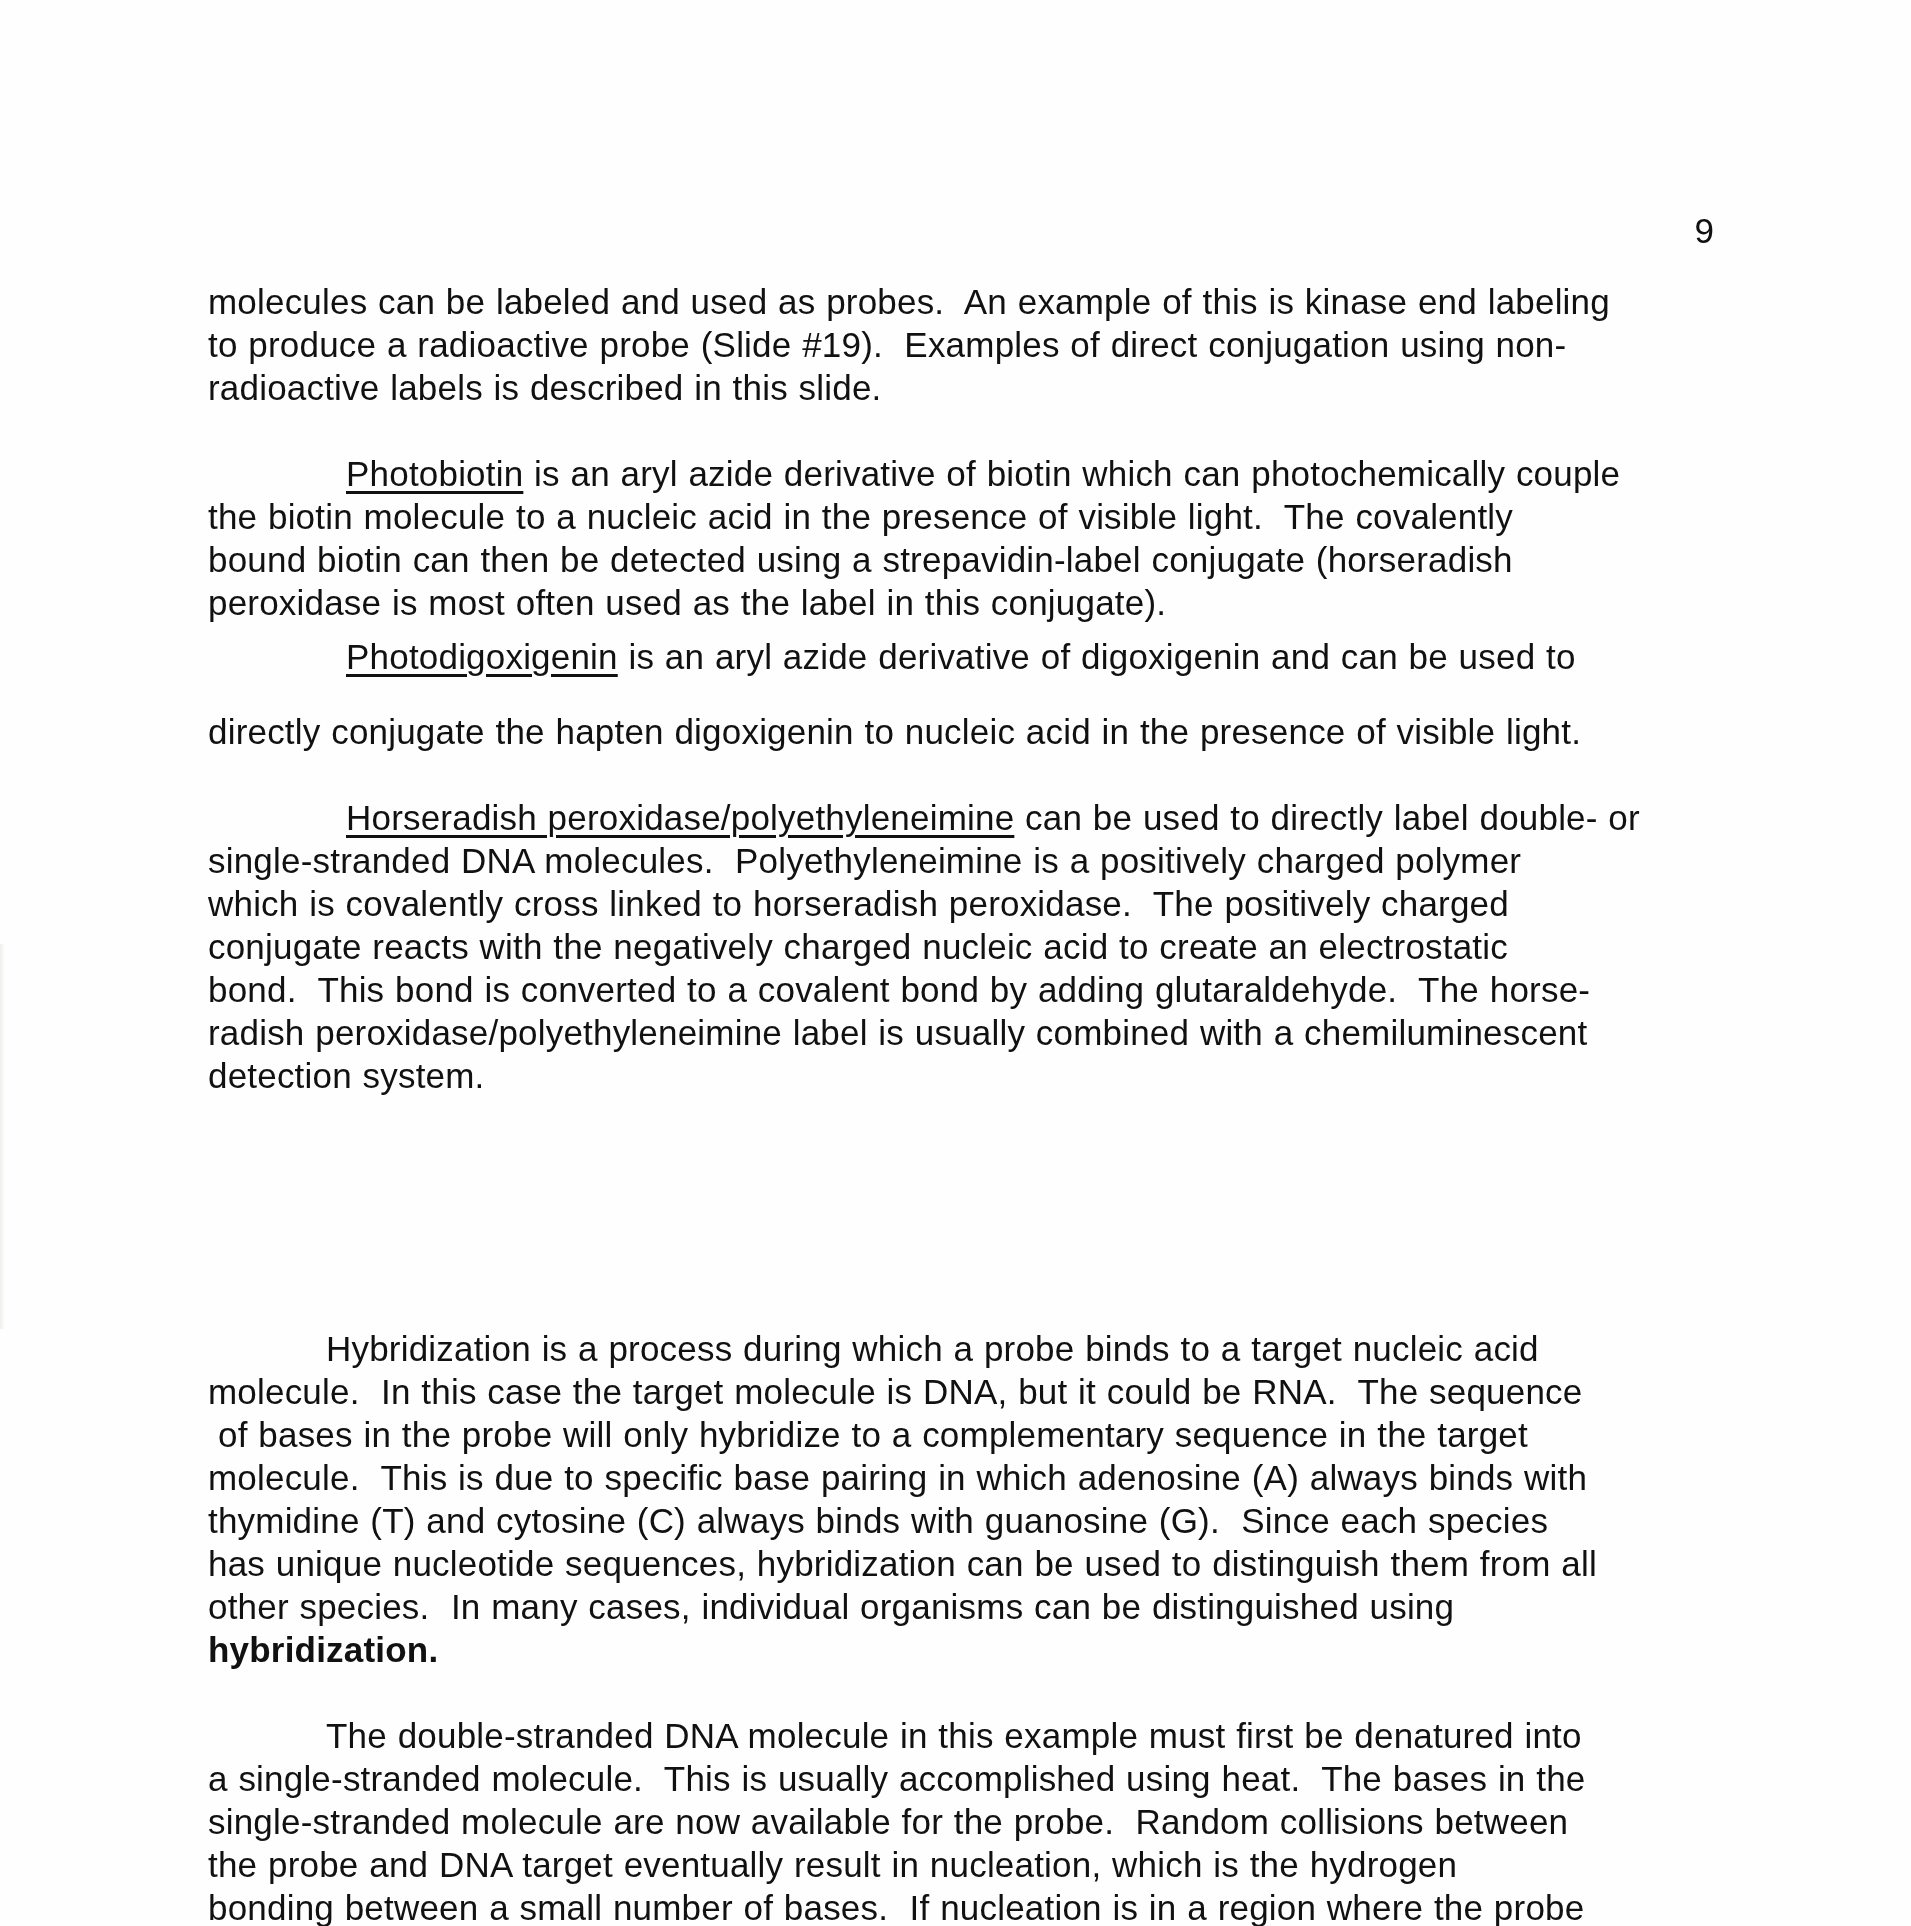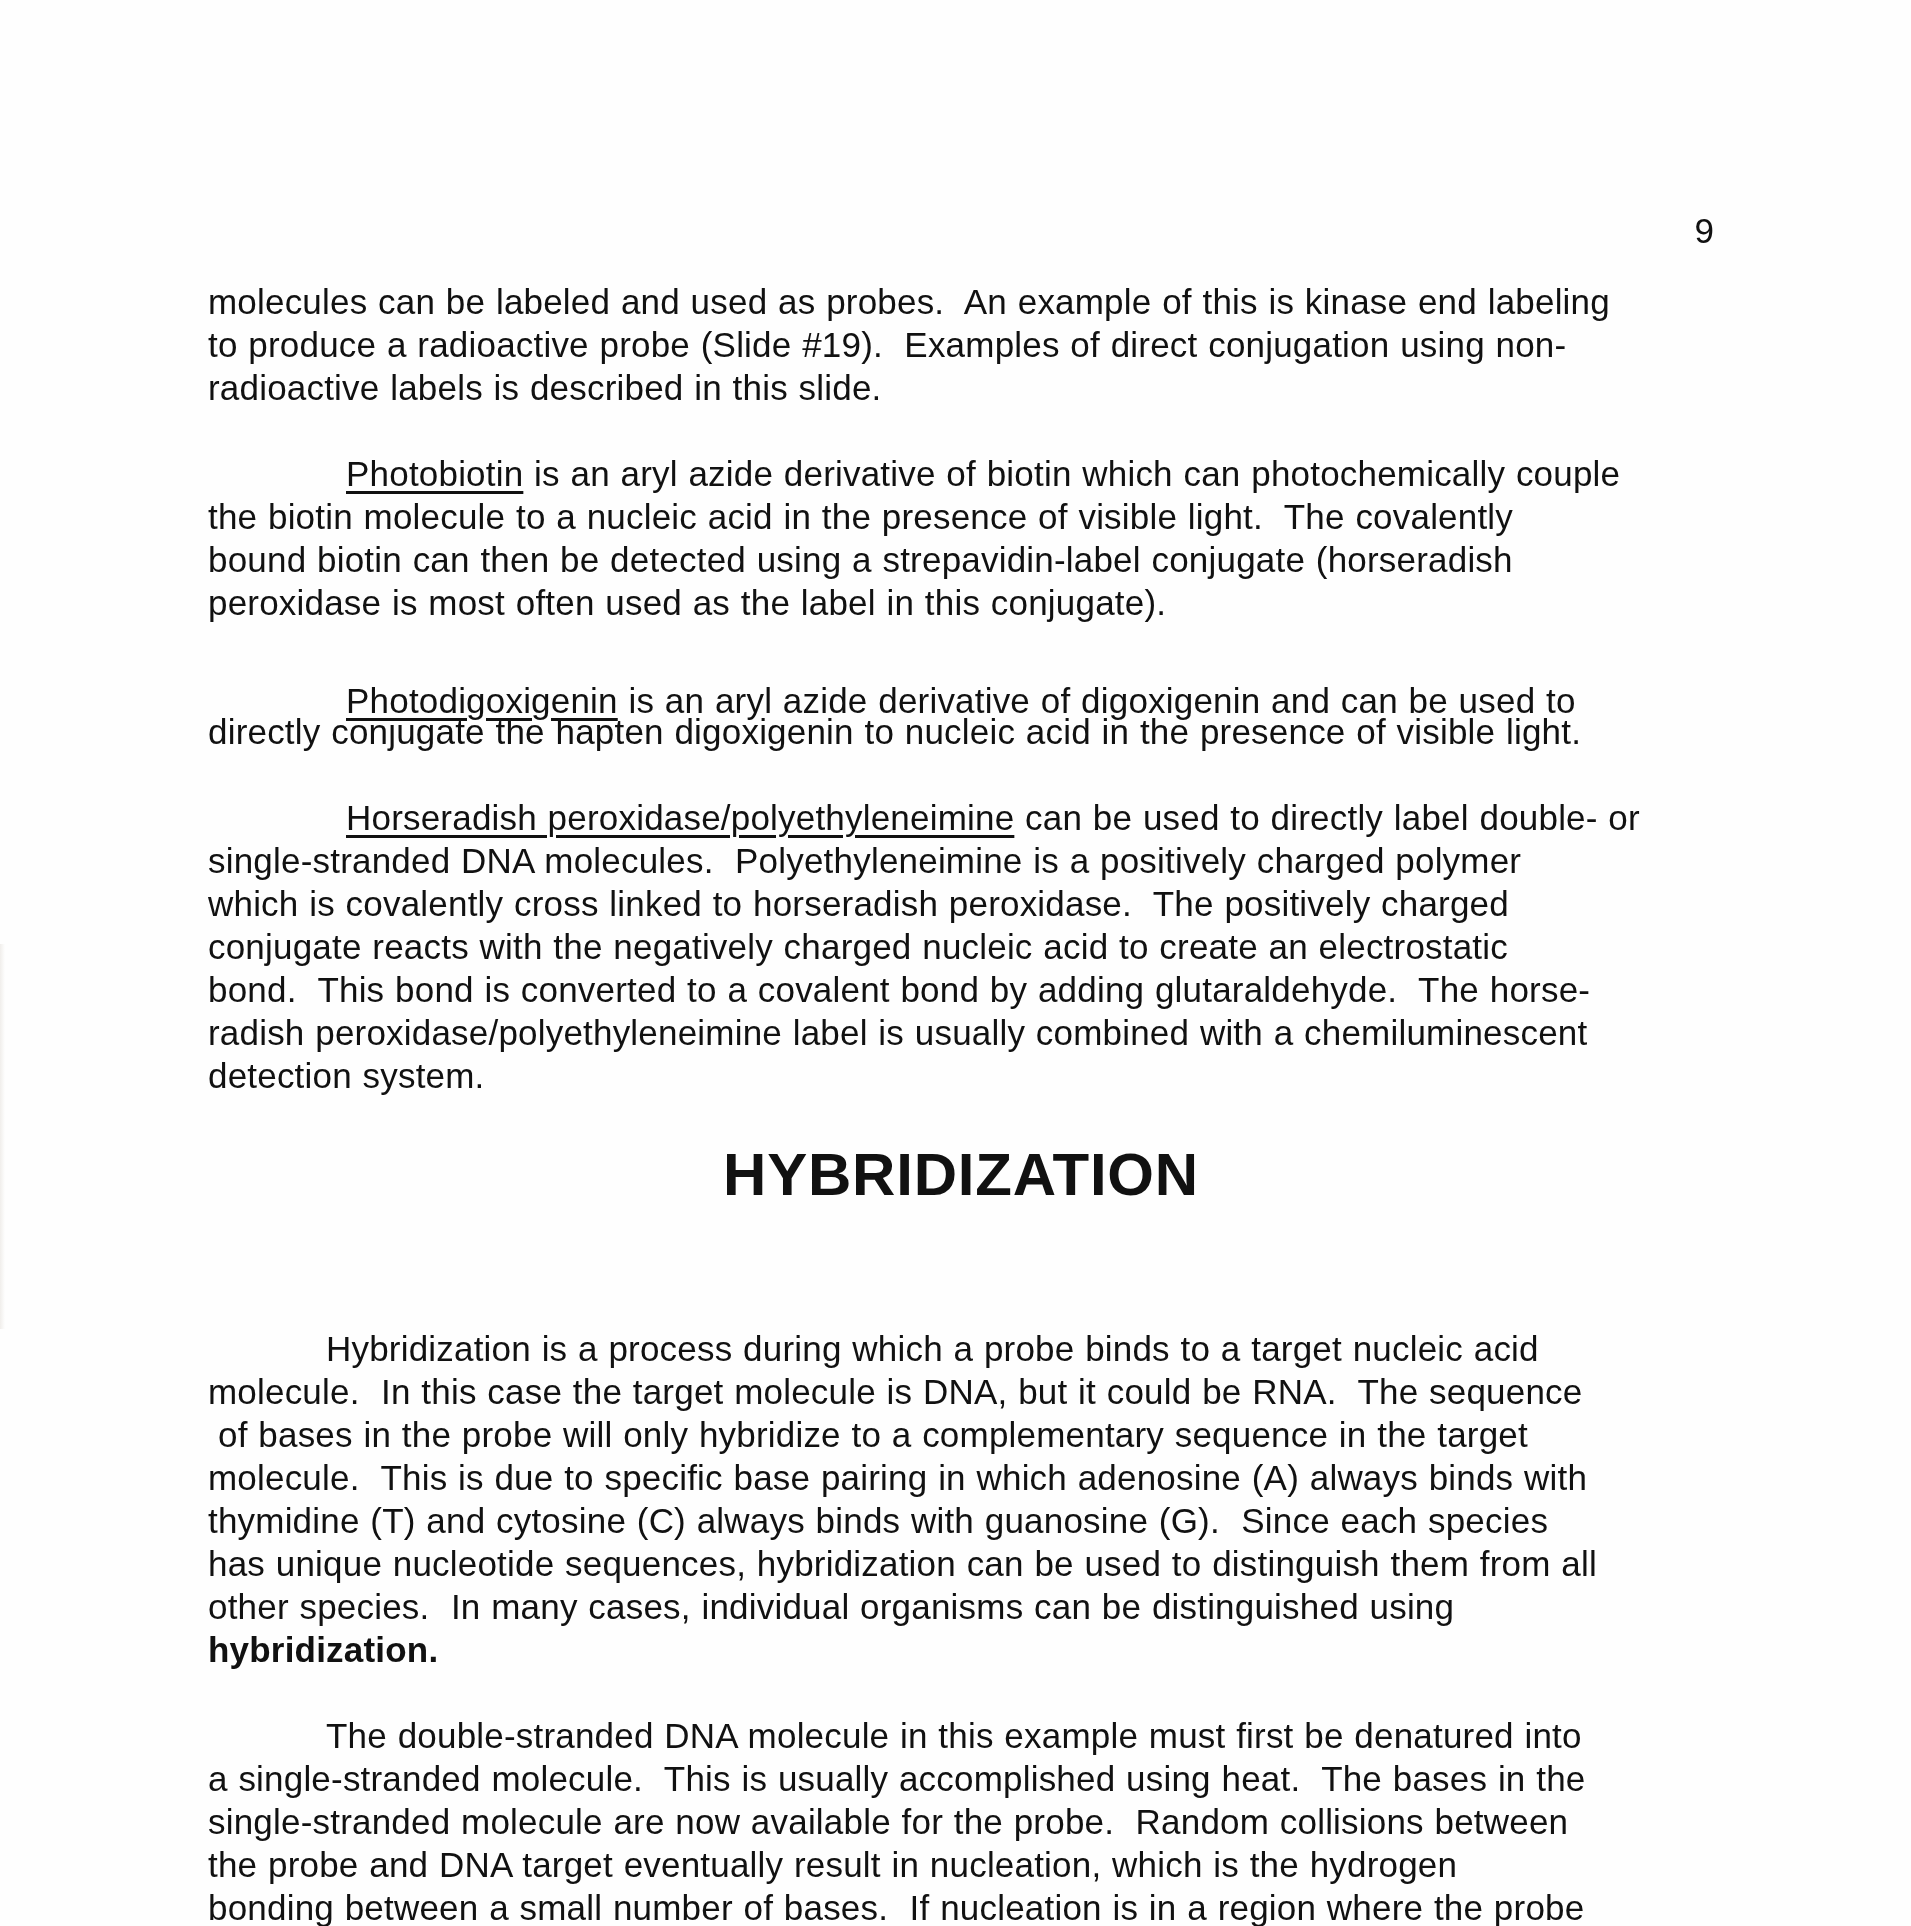--- a/index.html
+++ b/index.html
@@ -85,35 +85,34 @@
         <div class="line" style="top: 324px;"><span>to produce a radioactive probe (Slide #19).  Examples of direct conjugation using non-</span></div>
         <div class="line" style="top: 367px;"><span>radioactive labels is described in this slide.</span></div>
       </div>
       <div>
         <div class="line indent" style="top: 453px;"><span class="u">Photobiotin</span><span> is an aryl azide derivative of biotin which can photochemically couple</span></div>
         <div class="line" style="top: 496px;"><span>the biotin molecule to a nucleic acid in the presence of visible light.  The covalently</span></div>
         <div class="line" style="top: 539px;"><span>bound biotin can then be detected using a strepavidin-label conjugate (horseradish</span></div>
         <div class="line" style="top: 582px;"><span>peroxidase is most often used as the label in this conjugate).</span></div>
       </div>
       <div>
-        <div class="line indent" style="top: 680px;"><span class="u">Photodigoxigenin</span><span> is an aryl azide derivative of digoxigenin and can be used to</span></div>
+        <div class="line indent" style="top: 636px;"><span class="u">Photodigoxigenin</span><span> is an aryl azide derivative of digoxigenin and can be used to</span></div>
         <div class="line" style="top: 711px;"><span>directly conjugate the hapten digoxigenin to nucleic acid in the presence of visible light.</span></div>
       </div>
       <div>
         <div class="line indent" style="top: 797px;"><span class="u">Horseradish peroxidase/polyethyleneimine</span><span> can be used to directly label double- or</span></div>
         <div class="line" style="top: 840px;"><span>single-stranded DNA molecules.  Polyethyleneimine is a positively charged polymer</span></div>
         <div class="line" style="top: 883px;"><span>which is covalently cross linked to horseradish peroxidase.  The positively charged</span></div>
         <div class="line" style="top: 926px;"><span>conjugate reacts with the negatively charged nucleic acid to create an electrostatic</span></div>
         <div class="line" style="top: 969px;"><span>bond.  This bond is converted to a covalent bond by adding glutaraldehyde.  The horse-</span></div>
         <div class="line" style="top: 1012px;"><span>radish peroxidase/polyethyleneimine label is usually combined with a chemiluminescent</span></div>
         <div class="line" style="top: 1055px;"><span>detection system.</span></div>
       </div>
     </div>
 
-  <div class="section-heading" style="top: 1140px;">HYBRIDIZATION</div>
 
 
   <div id="after-heading">
       <div>
         <div class="line indent" style="top: 1328px;"><span>Hybridization is a process during which a probe binds to a target nucleic acid</span></div>
         <div class="line" style="top: 1371px;"><span>molecule.  In this case the target molecule is DNA, but it could be RNA.  The sequence</span></div>
         <div class="line" style="top: 1414px; margin-left: 10px;"><span>of bases in the probe will only hybridize to a complementary sequence in the target</span></div>
         <div class="line" style="top: 1457px;"><span>molecule.  This is due to specific base pairing in which adenosine (A) always binds with</span></div>
         <div class="line" style="top: 1500px;"><span>thymidine (T) and cytosine (C) always binds with guanosine (G).  Since each species</span></div>
         <div class="line" style="top: 1543px;"><span>has unique nucleotide sequences, hybridization can be used to distinguish them from all</span></div>

